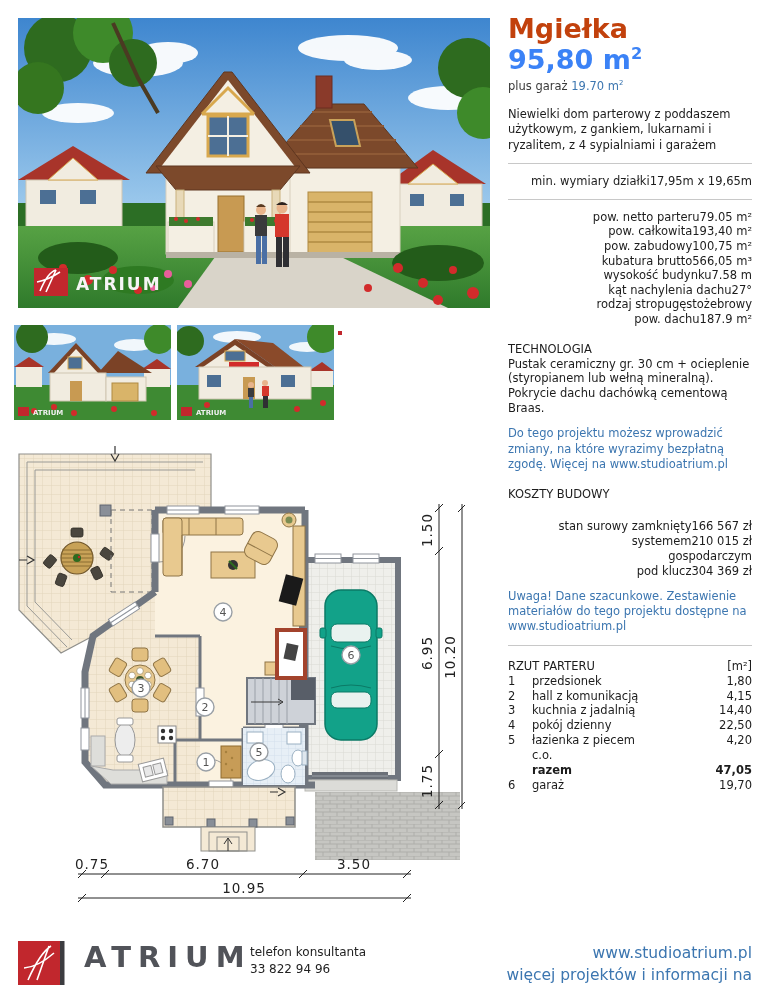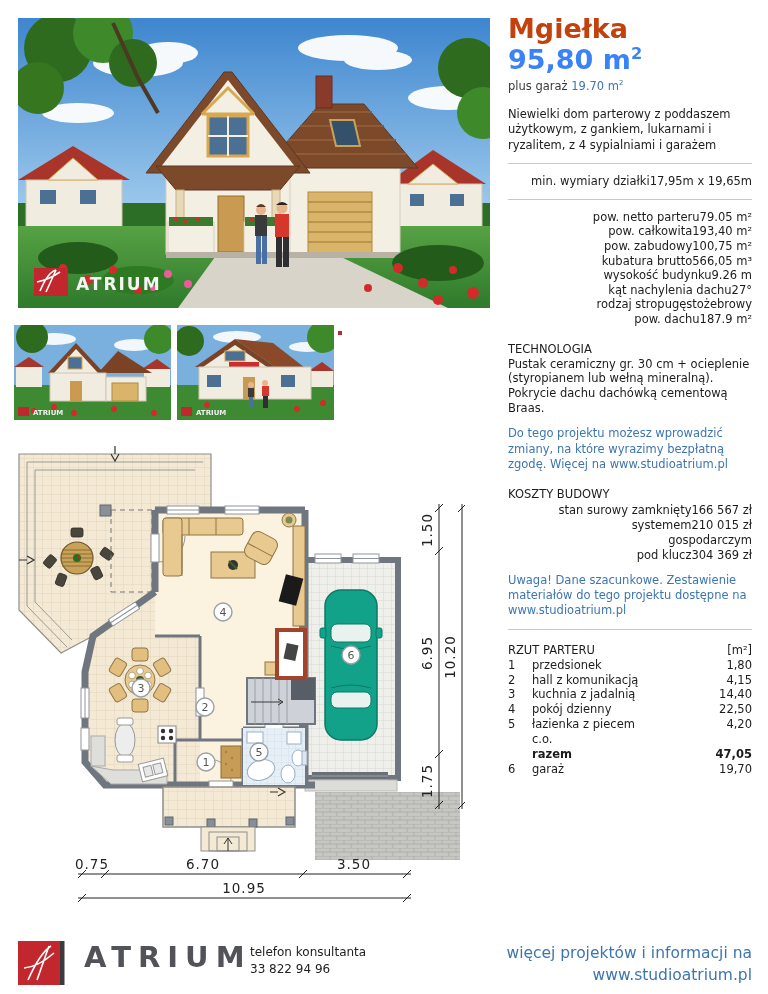--- a/index.html
+++ b/index.html
@@ -21,21 +21,21 @@
   .area sup,.gar sup{font-size:60%;}
   .gar{font-size:11.5px;color:#3a3a3a;margin-top:3px;}
   .gar .blue{color:#3c76b0;}
   .desc{margin:13px 0 0 0;line-height:1.33;}
   .divider{border:none;border-top:1px solid #c8c8c8;margin:10px 0;}
   .kv{display:flex;justify-content:flex-end;}
   .spec-list{margin-top:10px;}
   .spec-list .kv{line-height:1.27;}
   .sec-head{margin-top:15px;}
   .note{color:#3c76b0;margin:10px 0 0 0;line-height:1.33;}
-  .costs-rows{margin-top:1px;}
+  .costs-rows{margin-top:17px;}
   .floor-head{display:flex;justify-content:space-between;margin-top:13px;}
   .floor-row{display:flex;line-height:1.3;}
   .fn{width:24px;} .fl{flex:1;} .fv{text-align:right;}
   .bold{font-weight:bold;}
 
   
   .plan-wrap{left:15px;top:440px;width:450px;height:478px;}
 
   
   .logo{left:18px;top:941px;width:48px;height:44px;}
@@ -270,21 +270,21 @@
           <span class="sv">100,75 m²</span>
         </div>
 
         <div class="kv">
           <span class="sl">kubatura brutto</span>
           <span class="sv">566,05 m³</span>
         </div>
 
         <div class="kv">
           <span class="sl">wysokość budynku</span>
-          <span class="sv">9.26 m</span>
+          <span class="sv">7.58 m</span>
         </div>
 
         <div class="kv">
           <span class="sl">kąt nachylenia dachu</span>
           <span class="sv">27°</span>
         </div>
 
         <div class="kv">
           <span class="sl">rodzaj stropu</span>
           <span class="sv">gęstożebrowy</span>
@@ -655,17 +655,17 @@
   <div class="abs brand-sub">
     <span>STUDIO</span>
     <span class="bar"></span>
     <span class="dark">PROJEKTY DOMÓW</span>
   </div>
   <div class="abs phone">
     <div>telefon konsultanta</div>
     <div>33 822 94 96</div>
   </div>
   <div class="abs more">
+    <div>www.studioatrium.pl</div>
     <div>więcej projektów i informacji na</div>
-    <div>www.studioatrium.pl</div>
   </div>
 
 </div>
 
 </body></html>

